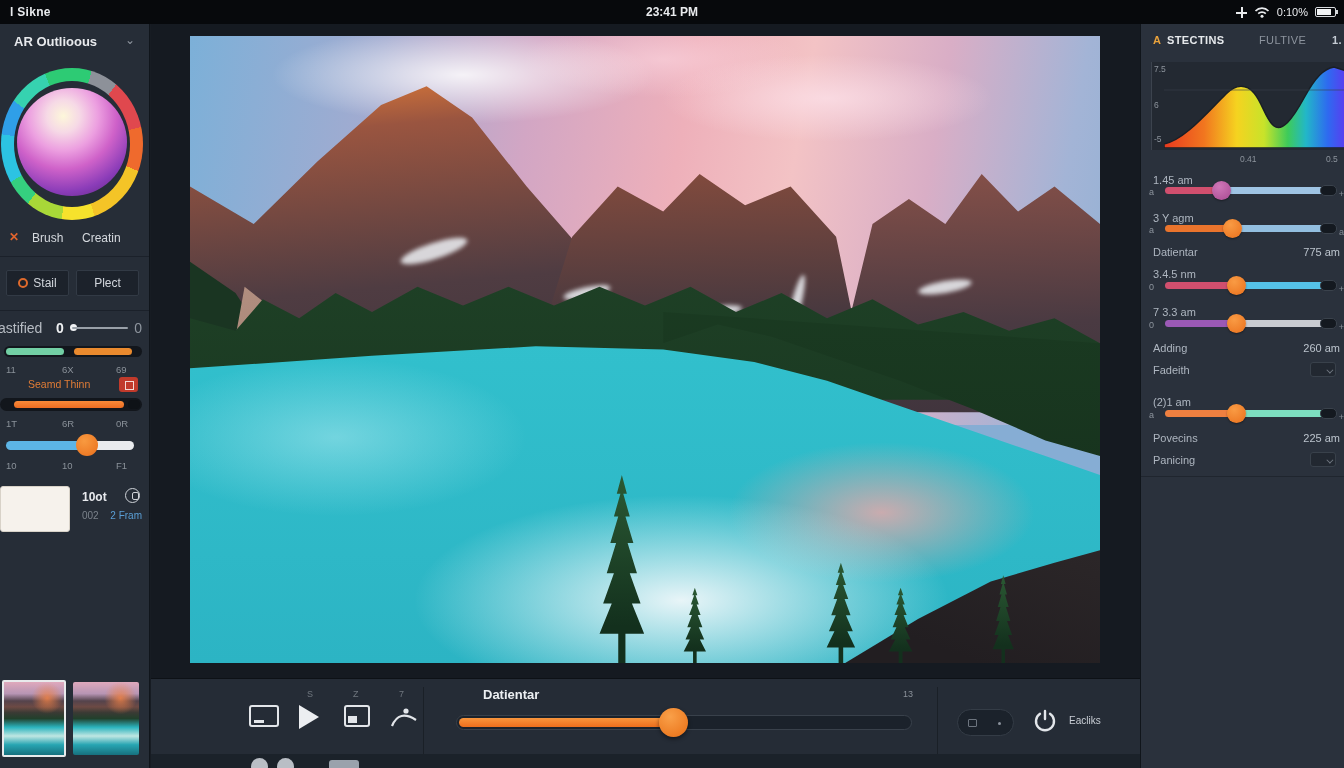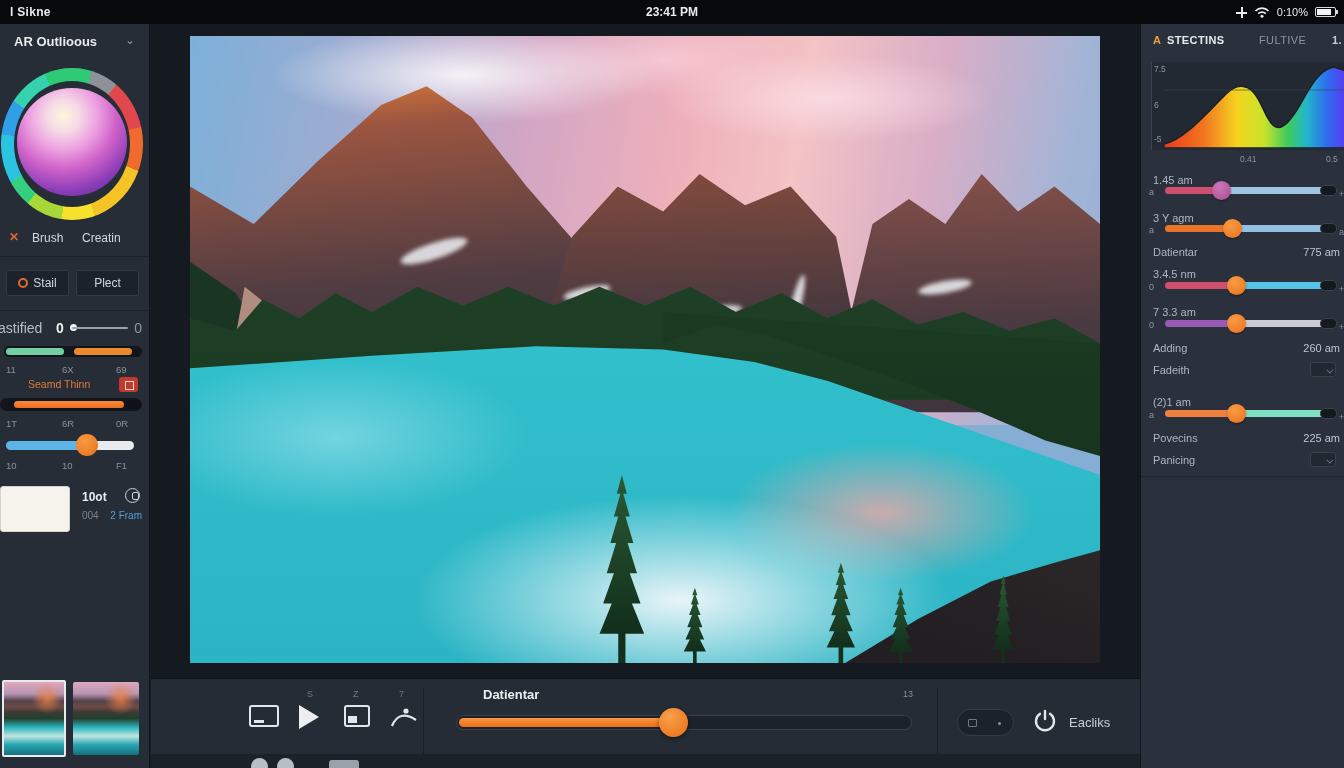--- a/index.html
+++ b/index.html
@@ -144,21 +144,21 @@
   #divider-2 { position:absolute; left:786px; top:8px; bottom:12px; width:1px; background:#1a2027; }
   #bb-title { position:absolute; left:332px; top:8px; font-size:13px; font-weight:bold; color:#eceff2; }
   #bb-badge { position:absolute; left:752px; top:10px; font-size:9px; color:#8a9199; }
   #bb-track { position:absolute; left:305px; top:36px; width:456px; height:15px; background:#1b222b; border:1px solid #39414b; border-radius:8px; }
   #bb-fill { position:absolute; left:2px; top:2px; width:214px; height:9px; border-radius:5px; background:linear-gradient(180deg,#f8953c,#ec6e1d); }
   #bb-handle { position:absolute; left:202px; top:-8px; width:29px; height:29px; border-radius:50%; background:radial-gradient(circle at 38% 30%, #f9a049, #e96f15); box-shadow:0 2px 4px rgba(0,0,0,.45); }
   #bb-toggle { position:absolute; left:806px; top:30px; width:57px; height:27px; background:#1b222b; border:1px solid #343c46; border-radius:14px; }
   #bb-toggle .tg-ico { position:absolute; left:10px; top:9px; width:9px; height:8px; border:1px solid #6d757f; border-radius:1px; }
   #bb-toggle .tg-dot { position:absolute; right:12px; top:12px; width:3px; height:3px; background:#8a929c; border-radius:50%; }
   #power-icon { position:absolute; left:880px; top:29px; }
-  #bb-power-label { position:absolute; left:918px; top:36px; font-size:13px; color:#c9ced5; }
+  #bb-power-label { position:absolute; left:918px; top:36px; font-size:10px; color:#c9ced5; }
   #footer-strip { position:absolute; left:151px; top:754px; width:989px; height:14px; background:#1b222a; }
   .fs-circle { position:absolute; top:4px; width:17px; height:17px; background:#b9bec5; border-radius:50%; }
   .fs-rect { position:absolute; left:178px; top:6px; width:30px; height:11px; background:#9aa2ac; border-radius:3px; }
 </style>
 </head>
 <body>
 
 <div id="menubar">
   <span class="app">l Sikne</span>
   <span class="clock">23:41 PM</span>
@@ -236,21 +236,21 @@
   </div>
   <div class="tick-row" style="top:436px;">
     <span class="t1">10</span>
     <span class="t2">10</span>
     <span class="t3">F1</span>
   </div>
 
   <div id="layer-card">
     <span id="layer-thumb"></span>
     <span id="layer-title">10ot</span>
-    <span id="layer-sub">004</span>
+    <span id="layer-sub">002</span>
     <span id="layer-eye"></span>
     <span id="layer-action">2 Fram</span>
   </div>
 
   <div class="thumb" id="thumb-1"></div>
   <div class="thumb" id="thumb-2"></div>
 </div>
 
 <div id="canvas">
   <div id="photo">

